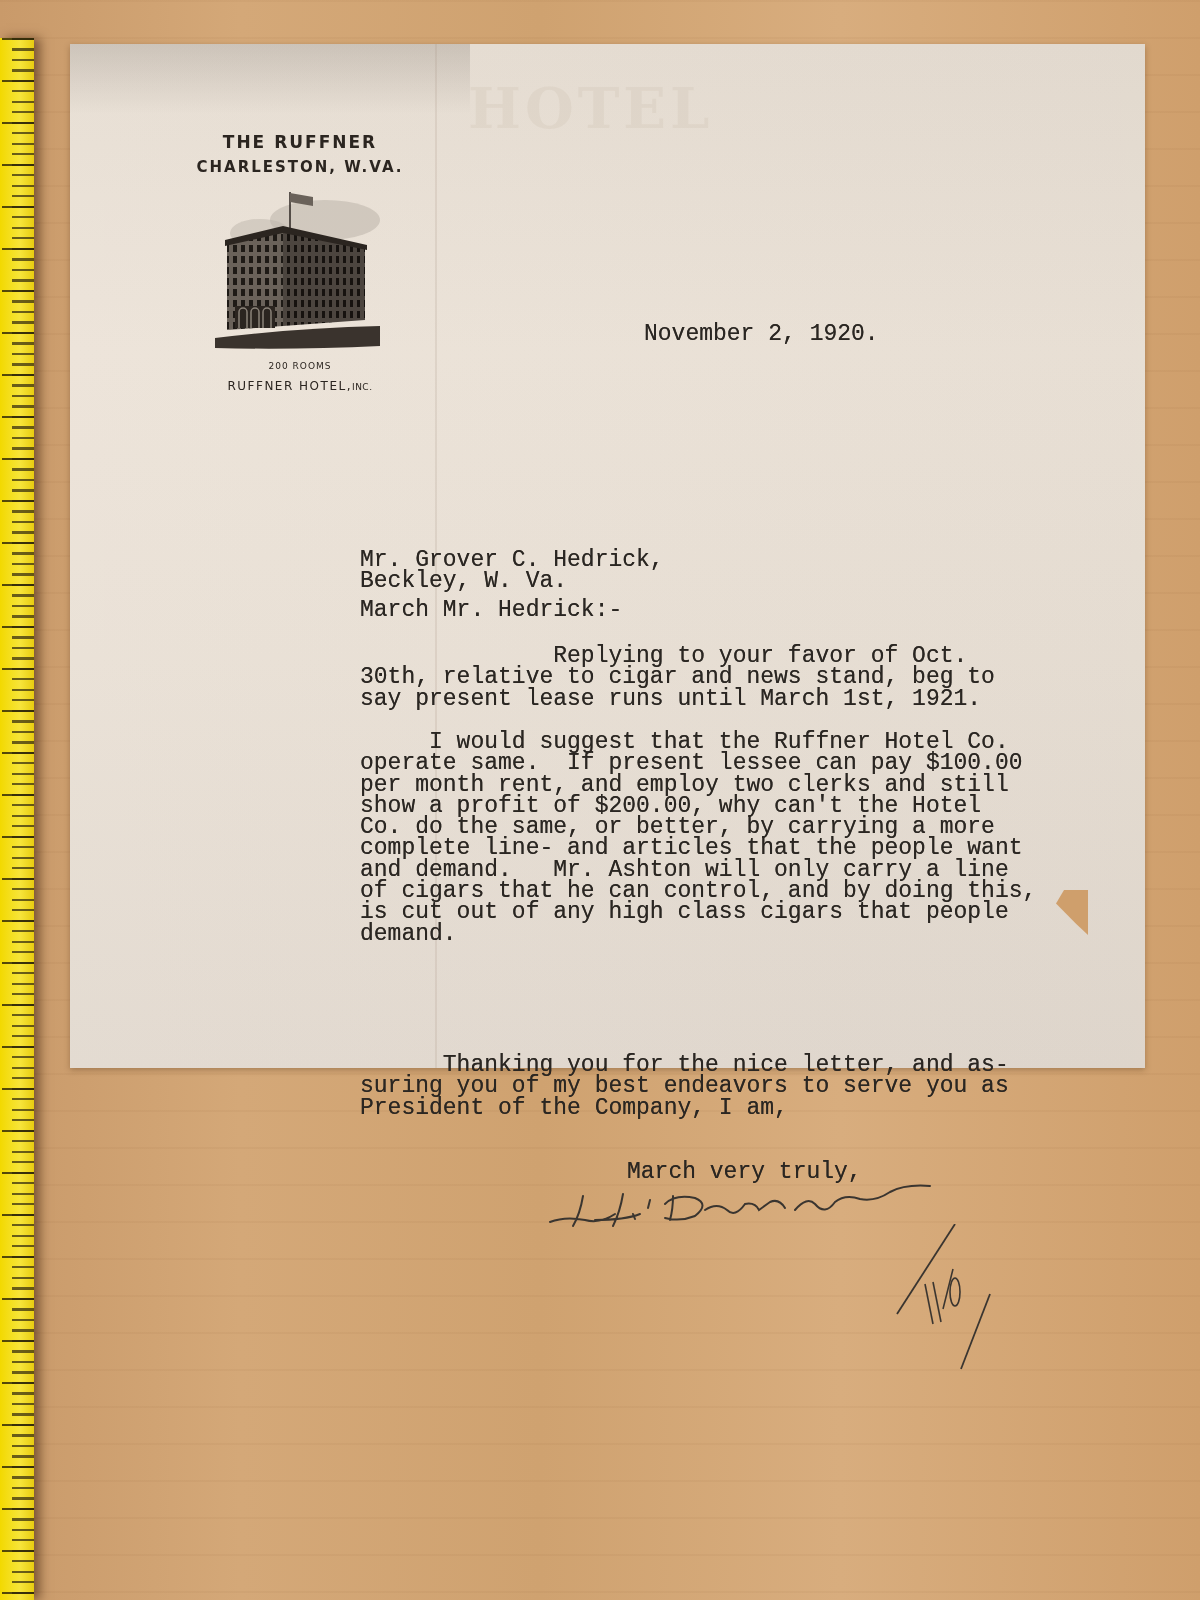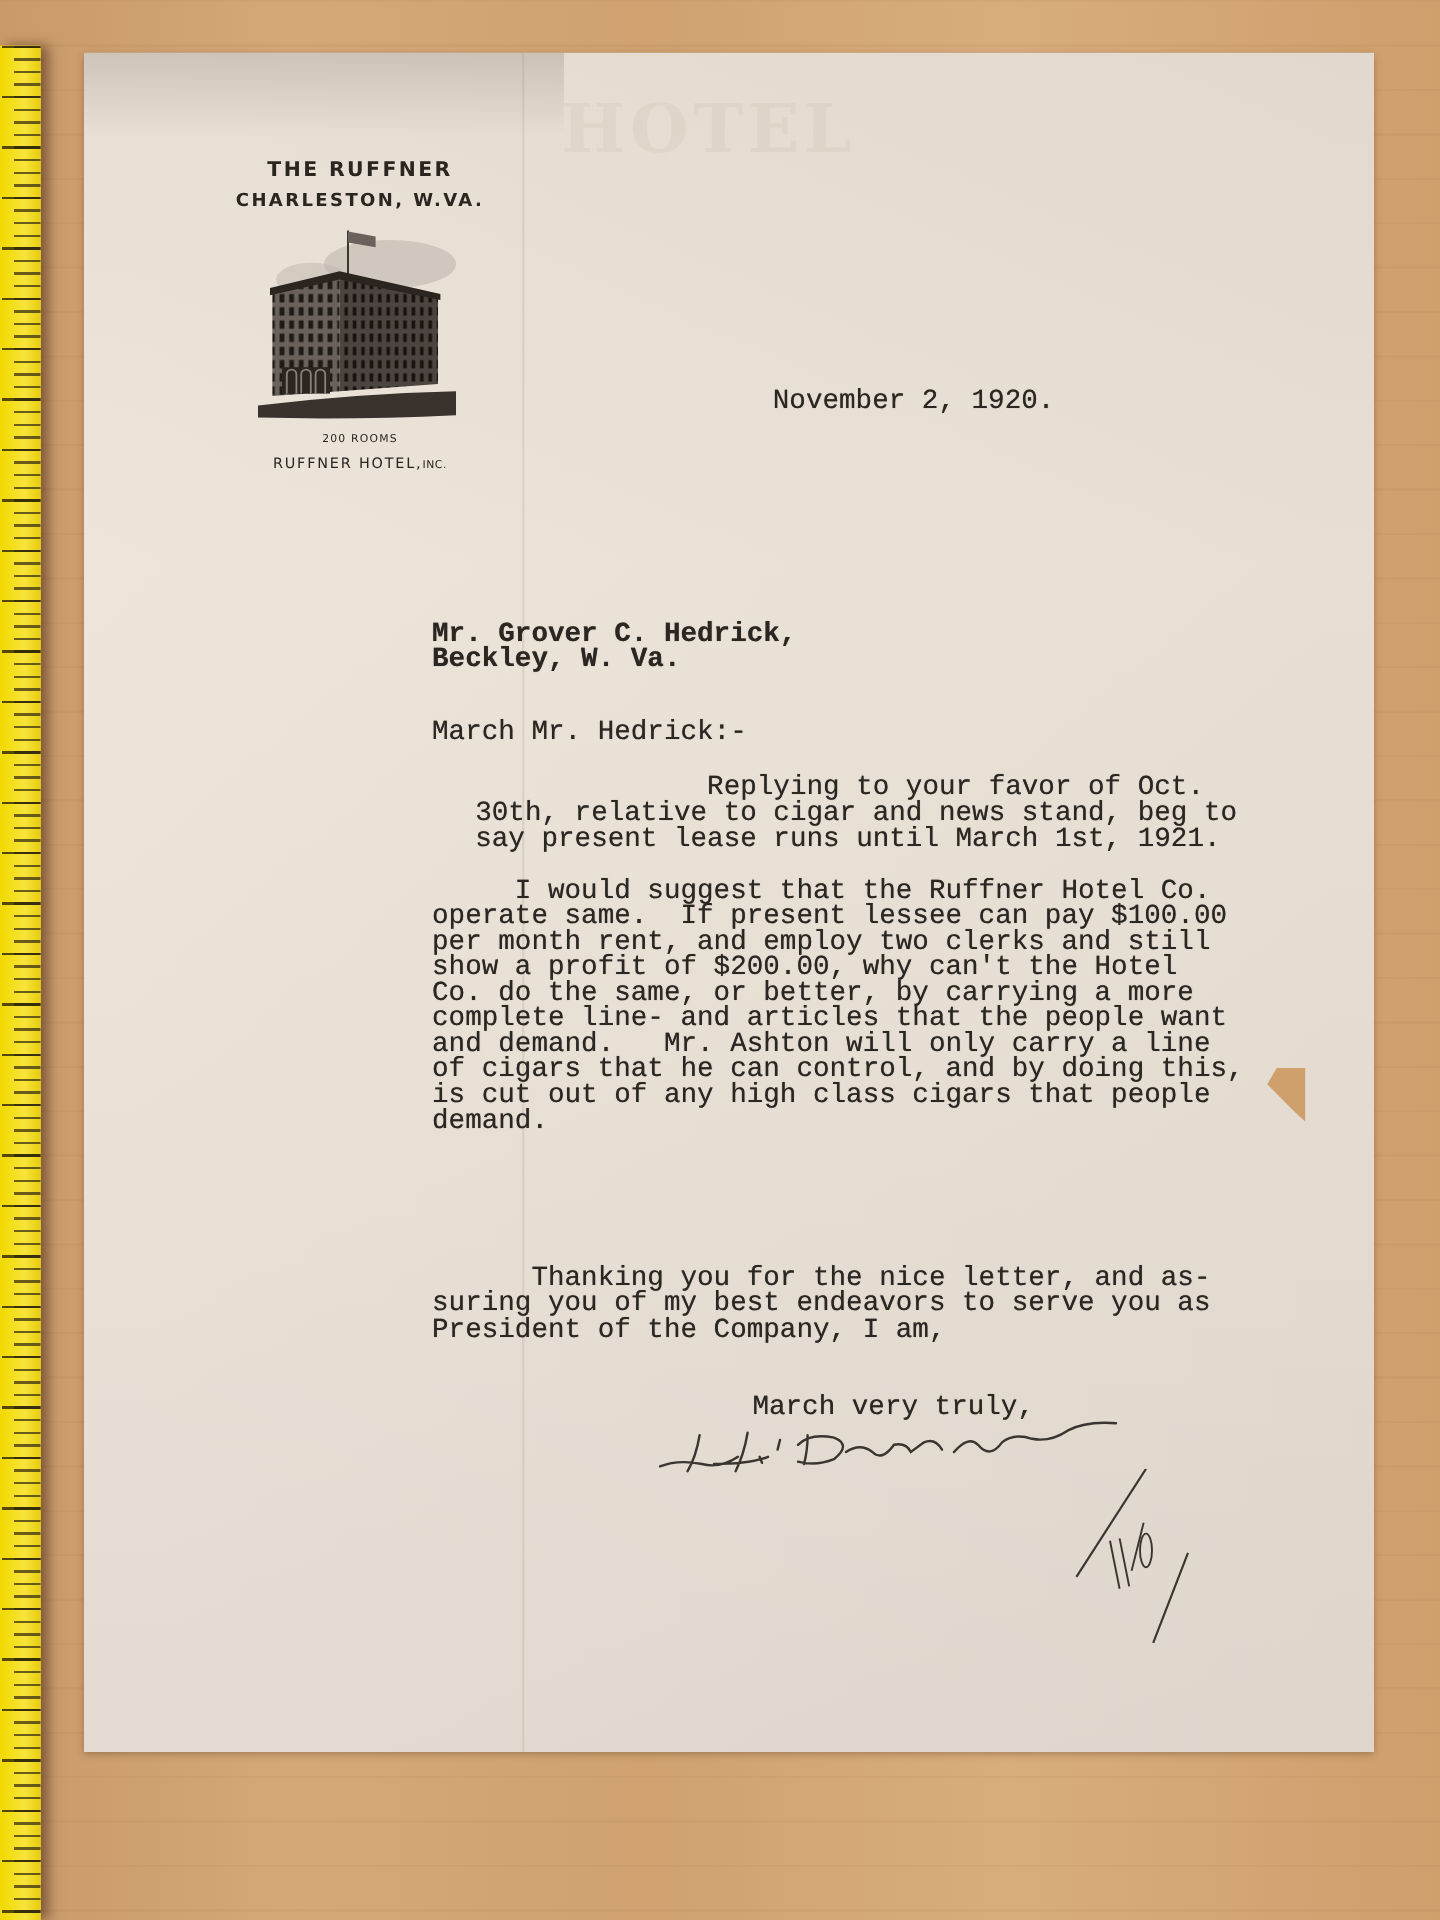--- a/index.html
+++ b/index.html
@@ -26,21 +26,21 @@
     opacity:0.75;
   }
   .ruler-ticks-long {
     position:absolute; inset:0;
     background: repeating-linear-gradient(180deg, #2a2408 0 2px, transparent 2px 42px);
     -webkit-mask: linear-gradient(90deg, transparent 0 2px, #000 2px 34px);
             mask: linear-gradient(90deg, transparent 0 2px, #000 2px 34px);
     opacity:0.8;
   }
   .paper {
-    position:absolute; left:70px; top:44px; width:1075px; height:1416px;
+    position:absolute; left:70px; top:44px; width:1075px; height:1024px;
     background: linear-gradient(180deg, #e6ddd2 0%, #ece3d8 30%, #e9e0d5 60%, #e2d9cf 100%);
     box-shadow: 0 2px 6px rgba(80,50,20,0.35);
   }
   .fold-v {
     position:absolute; left:365px; top:0; width:2px; height:100%;
     background: rgba(160,140,120,0.18);
   }
   .fold-h {
     position:absolute; left:0; top:0; width:100%; height:100%;
     background: linear-gradient(90deg, rgba(255,255,255,0.05), rgba(0,0,0,0.02));
@@ -67,21 +67,21 @@
   .watermark {
     position:absolute; left:398px; top:31px; font-family:"DejaVu Serif", serif;
     font-size:56px; font-weight:bold; color:rgba(200,185,170,0.22); letter-spacing:4px;
   }
   .typed {
     position:absolute; color:#2a2622; font-size:23px; line-height:21.3px; white-space:pre;
     font-family:"Liberation Mono", monospace;
     text-shadow: 0 0 0.6px rgba(40,35,30,0.7);
   }
   .date { left:574px; top:280px; }
-  .addr { left:290px; top:474px;font-weight:bold; }
+  .addr { left:290px; top:506px; }
   .salutation { left:290px; top:556px; }
   .body-p { left:290px; }
   .signature-line { left:557px; top:1118px; }
   .signature {
     position:absolute; left:475px; top:1130px; width:490px; height:80px;
   }
   .initials-mark {
     position:absolute; left:825px; top:1180px; width:100px; height:150px;
   }
 </style>
@@ -130,21 +130,21 @@
     <div class="lh-rooms">200 ROOMS</div>
     <div class="lh-company"><span>RUFFNER HOTEL,</span><small>INC.</small></div>
   </div>
 
   <div class="typed date">November 2, 1920.</div>
 
   <div class="typed addr"><div>Mr. Grover C. Hedrick,</div><div>Beckley, W. Va.</div></div>
 
   <div class="typed salutation">March Mr. Hedrick:-</div>
 
-  <div class="typed body-p" style="top:602px;margin-left:36px;">              Replying to your favor of Oct.
+  <div class="typed body-p" style="top:602px;">              Replying to your favor of Oct.
 30th, relative to cigar and news stand, beg to
 say present lease runs until March 1st, 1921.</div>
   <div class="typed body-p" style="top:688px;">     I would suggest that the Ruffner Hotel Co.
 operate same.  If present lessee can pay $100.00
 per month rent, and employ two clerks and still
 show a profit of $200.00, why can't the Hotel
 Co. do the same, or better, by carrying a more
 complete line- and articles that the people want
 and demand.   Mr. Ashton will only carry a line
 of cigars that he can control, and by doing this,

